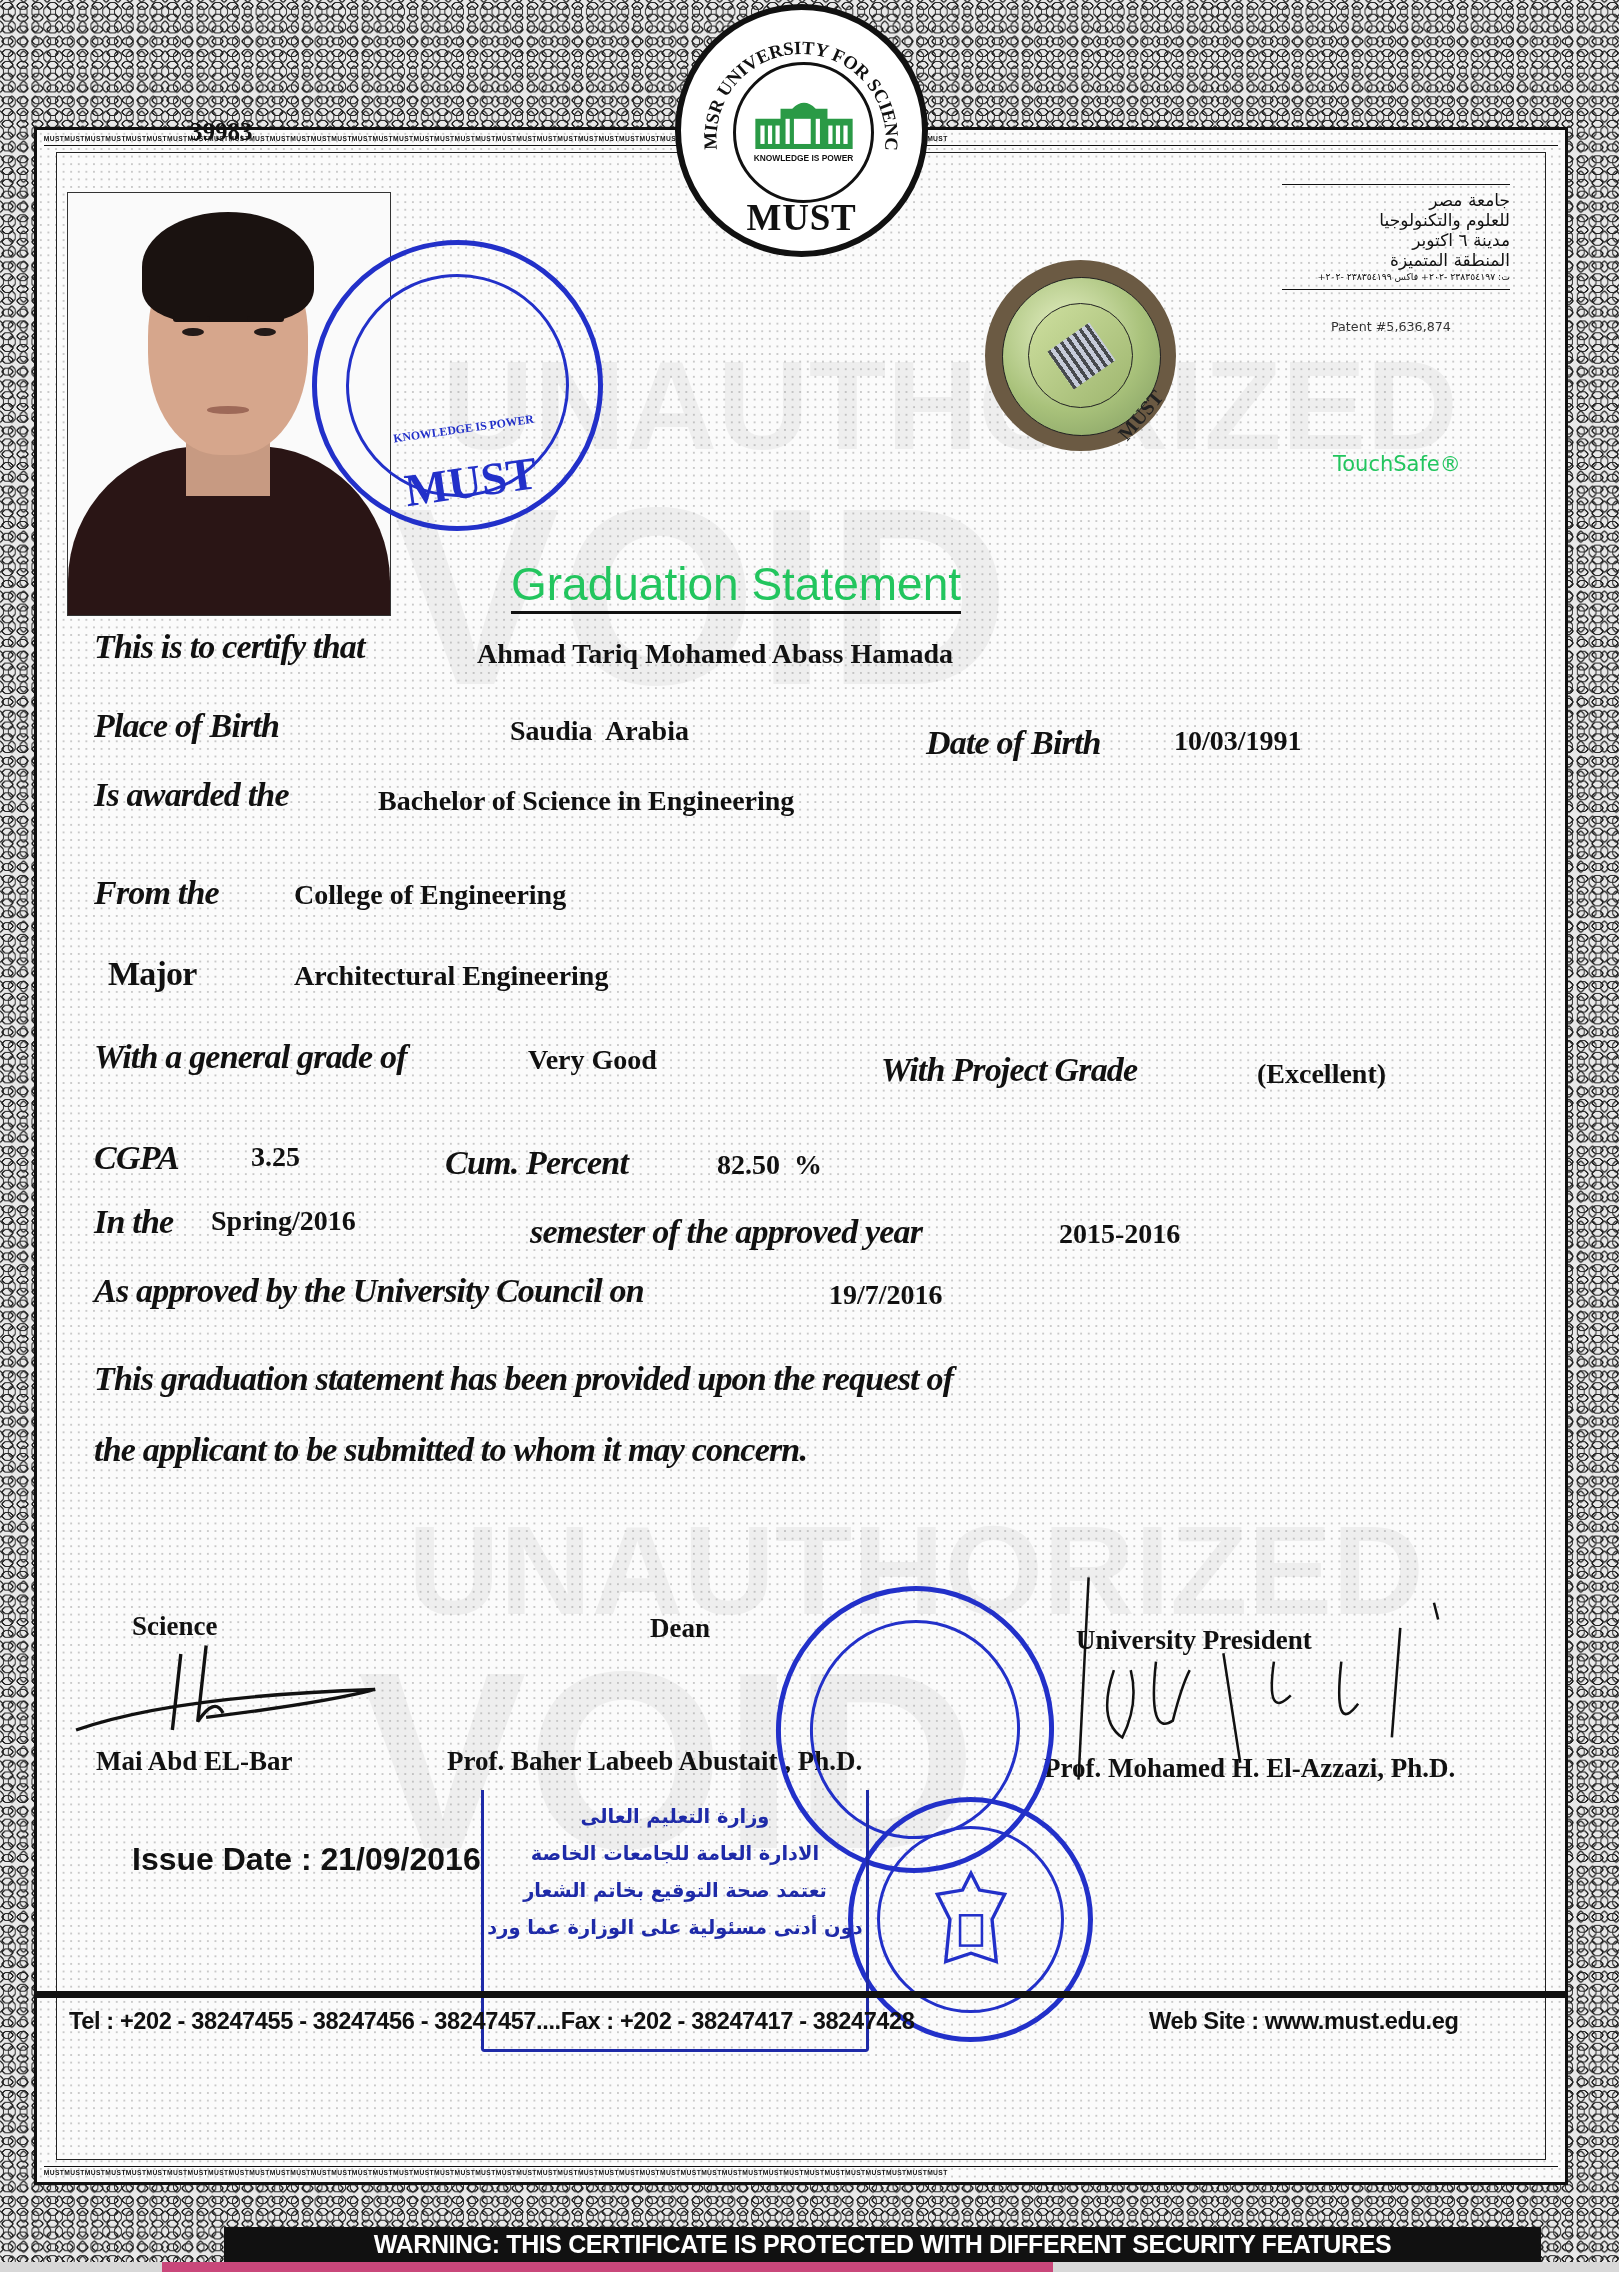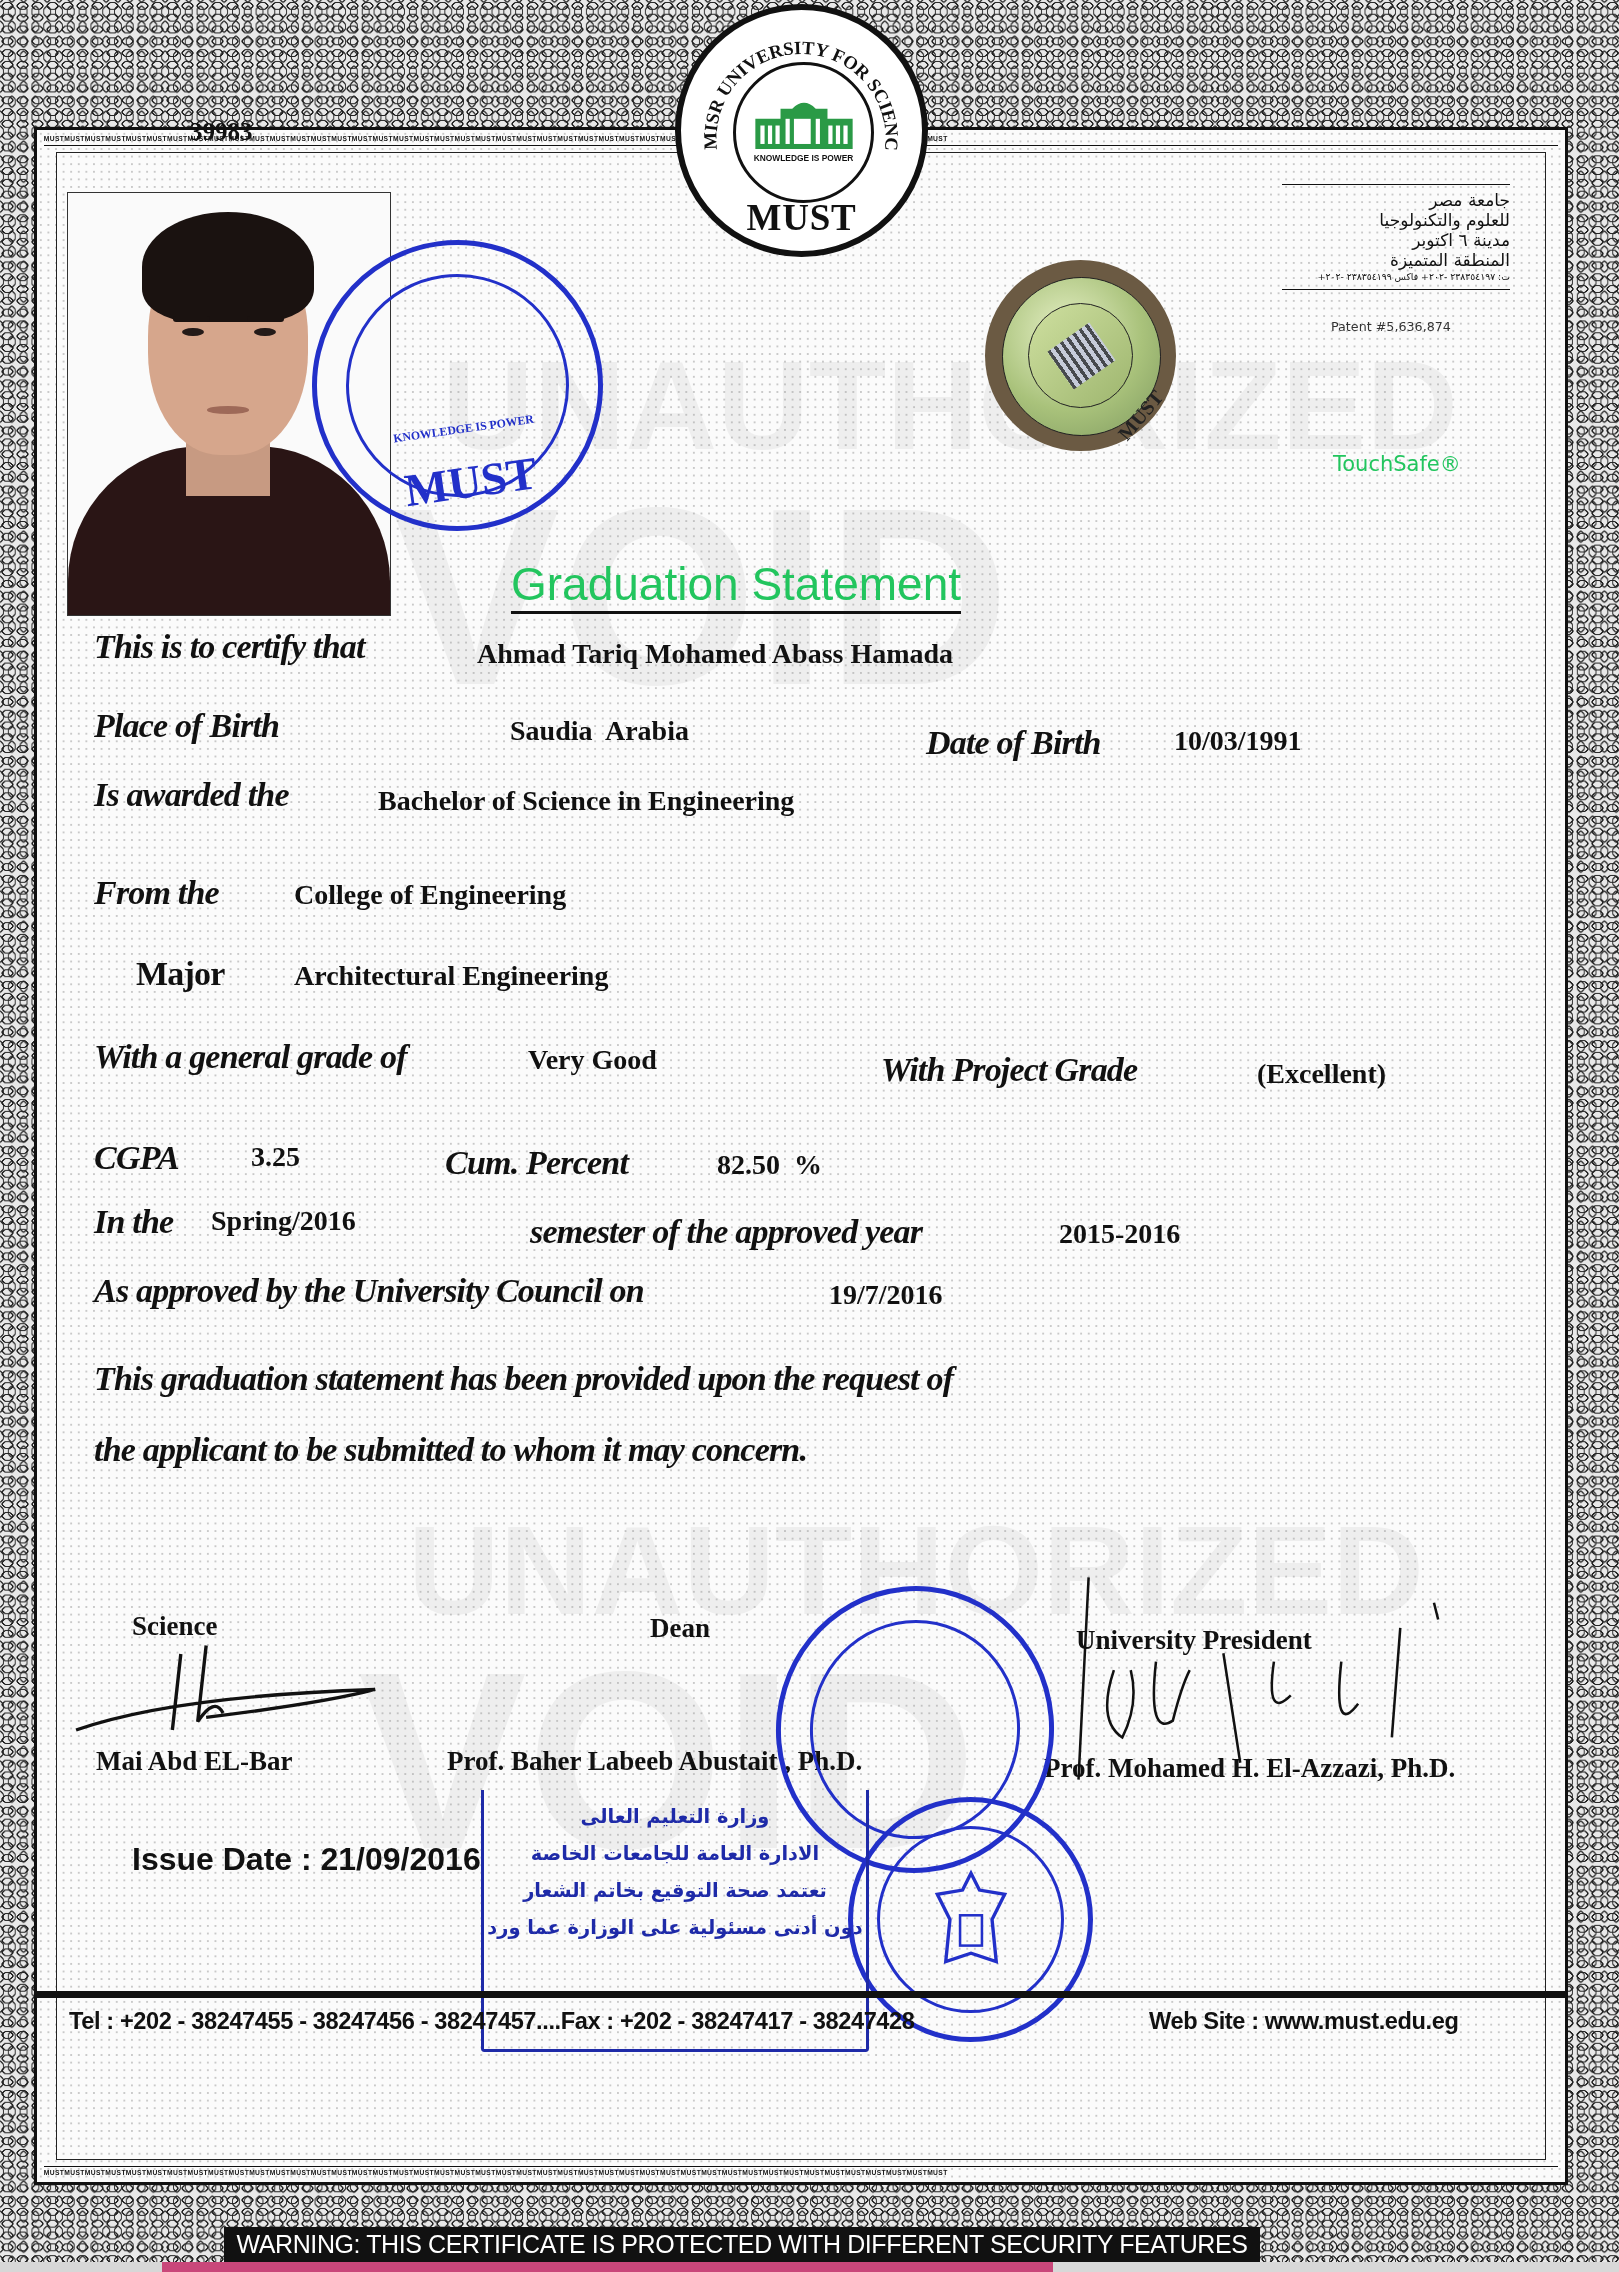--- a/index.html
+++ b/index.html
@@ -50,21 +50,21 @@
   .title{position:absolute;left:511px;top:560px;font-family:"Liberation Sans",sans-serif;font-size:46px;color:#22c55e;border-bottom:3.4px solid #111;line-height:49px;padding-bottom:1.7px;}
   .lbl{position:absolute;font-family:"Liberation Serif",serif;font-style:italic;font-weight:bold;font-size:34px;color:#111;letter-spacing:-0.8px;white-space:nowrap;}
   .val{position:absolute;font-family:"Liberation Serif",serif;font-weight:bold;font-size:28px;color:#111;white-space:nowrap;}
   .sig-role{position:absolute;font-family:"Liberation Serif",serif;font-weight:bold;font-size:27px;white-space:nowrap;}
   .sig-name{position:absolute;font-family:"Liberation Serif",serif;font-weight:bold;font-size:27px;white-space:nowrap;}
   .issue{position:absolute;left:132px;top:1841px;font-family:"Liberation Sans",sans-serif;font-weight:bold;font-size:32px;white-space:nowrap;}
   .ministry-box{position:absolute;left:481px;top:1790px;width:388px;height:262px;border:3.4px solid #1e2aa8;border-top:none;border-radius:0 0 3.4px 3.4px;direction:rtl;text-align:center;color:#1e2aa8;font-family:"DejaVu Sans",sans-serif;font-weight:bold;font-size:19.4px;line-height:37px;padding-top:8.4px;box-sizing:border-box;}
   .footer-rule{position:absolute;left:34px;right:52px;top:1991px;height:6.7px;background:#111;}
   .footer{position:absolute;left:69px;top:2008px;font-family:"Liberation Sans",sans-serif;font-weight:bold;font-size:23.6px;white-space:nowrap;letter-spacing:-0.4px;}
   .footer .web{position:absolute;left:1080px;top:0;}
-  .warning-band{position:absolute;left:224px;top:2227px;width:1036px;height:35px;background:#111;color:#fff;font-family:"Liberation Sans",sans-serif;font-weight:normal;font-size:25px;line-height:35px;text-align:center;letter-spacing:-0.4px;}
+  .warning-band{position:absolute;left:224px;top:2227px;width:1317px;height:35px;background:#111;color:#fff;font-family:"Liberation Sans",sans-serif;font-weight:bold;font-size:25px;line-height:35px;text-align:center;letter-spacing:-0.4px;}
   .pink-strip{position:absolute;left:0;right:0;top:2262px;height:10px;background:linear-gradient(90deg,#d7d7d7 0 10%,#c9477a 10% 65%,#d8d8d8 65%);}
   .watermark{position:absolute;font-family:"Liberation Sans",sans-serif;font-weight:bold;color:rgba(150,150,150,.12);white-space:nowrap;pointer-events:none;}
   svg{display:block;}
 </style>
 </head>
 <body>
 
 <div class="guilloche"></div>
 
 <div class="sheet">
@@ -154,21 +154,21 @@
 <div class="val" style="left:510px;top:715px;white-space:pre;">Saudia  Arabia</div>
 <div class="lbl" style="left:926px;top:724px;">Date of Birth</div>
 <div class="val" style="left:1174px;top:725px;">10/03/1991</div>
 
 <div class="lbl" style="left:94px;top:776px;">Is awarded the</div>
 <div class="val" style="left:378px;top:785px;">Bachelor of Science in Engineering</div>
 
 <div class="lbl" style="left:94px;top:874px;">From the</div>
 <div class="val" style="left:294px;top:879px;">College of Engineering</div>
 
-<div class="lbl" style="left:108px;top:955px;font-style:normal;margin-left:28px;">Major</div>
+<div class="lbl" style="left:108px;top:955px;font-style:normal;">Major</div>
 <div class="val" style="left:294px;top:960px;">Architectural Engineering</div>
 
 <div class="lbl" style="left:94px;top:1038px;">With a general grade of</div>
 <div class="val" style="left:528px;top:1044px;">Very Good</div>
 <div class="lbl" style="left:881px;top:1051px;">With Project Grade</div>
 <div class="val" style="left:1257px;top:1058px;">(Excellent)</div>
 
 <div class="lbl" style="left:94px;top:1139px;">CGPA</div>
 <div class="val" style="left:251px;top:1141px;">3.25</div>
 <div class="lbl" style="left:445px;top:1144px;">Cum. Percent</div>

